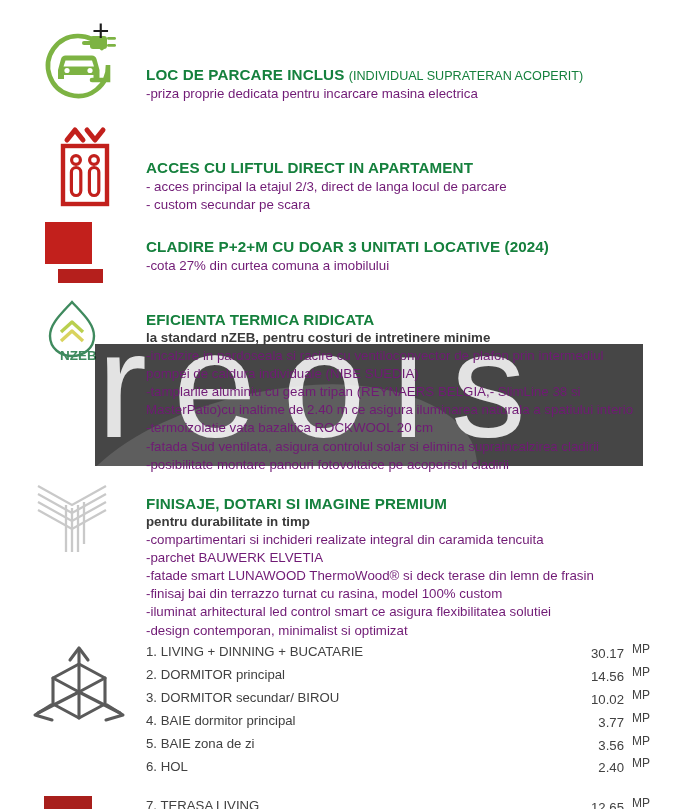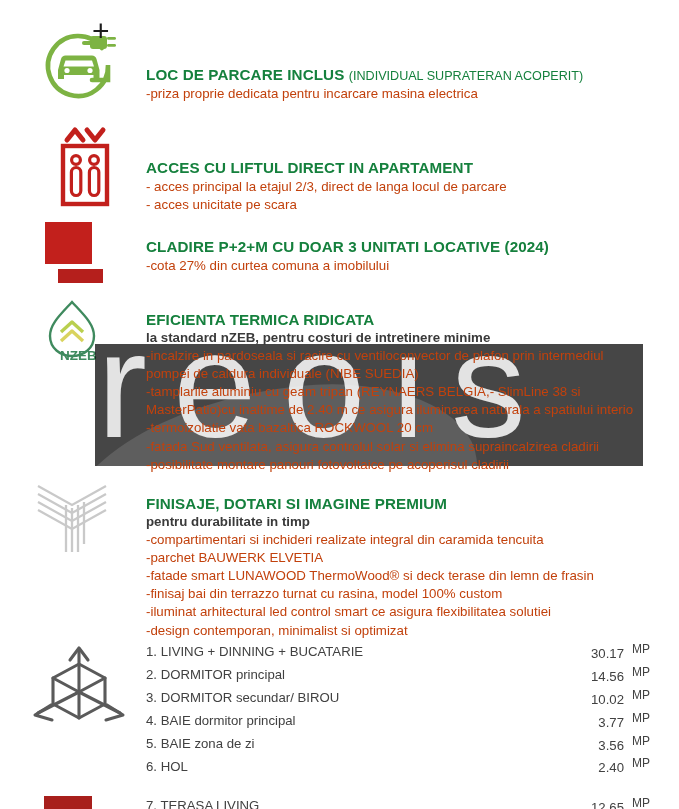--- a/index.html
+++ b/index.html
@@ -91,21 +91,21 @@
     font-size: 13.3px;
     font-weight: bold;
     color: #3a3a3a;
     line-height: 1.22;
     margin: 0 0 1px 0;
     white-space: nowrap;
   }
   .bullet {
     font-size: 13.3px;
     font-weight: normal;
-    color: #c2410c;
+    color: #701a75;
     line-height: 1.36;
     margin: 0;
     white-space: nowrap;
   }
 
   
   .rooms {
     position: absolute;
     left: 146px;
     width: 504px;
@@ -194,21 +194,21 @@
       <rect x="41.4" y="49.5" width="9.4" height="28" rx="4.7" fill="none" stroke="#c2201c" stroke-width="3.2"></rect>
 
       <circle cx="64" cy="42" r="4.4" fill="none" stroke="#c2201c" stroke-width="3.2"></circle>
       <rect x="59.4" y="49.5" width="9.4" height="28" rx="4.7" fill="none" stroke="#c2201c" stroke-width="3.2"></rect>
     </svg>
   </div>
 
   <div class="text-col" style="top:143px;">
     <p class="heading">ACCES CU LIFTUL DIRECT IN APARTAMENT</p>
     <p class="bullet">- acces principal la etajul 2/3, direct de langa locul de parcare</p>
-    <p class="bullet">- acces unicitate pe scara</p>
+    <p class="bullet">- custom secundar pe scara</p>
   </div>
 
   <div class="icon-col" style="left:30px; top:218px; width:100px; height:70px;">
     <svg width="100" height="70" viewBox="0 0 100 70">
       <rect x="15" y="4" width="47" height="42" fill="#c2201c"></rect>
       <rect x="28" y="51" width="45" height="14" fill="#b51f1c"></rect>
     </svg>
   </div>
 
   <div class="text-col" style="top:222px;">

